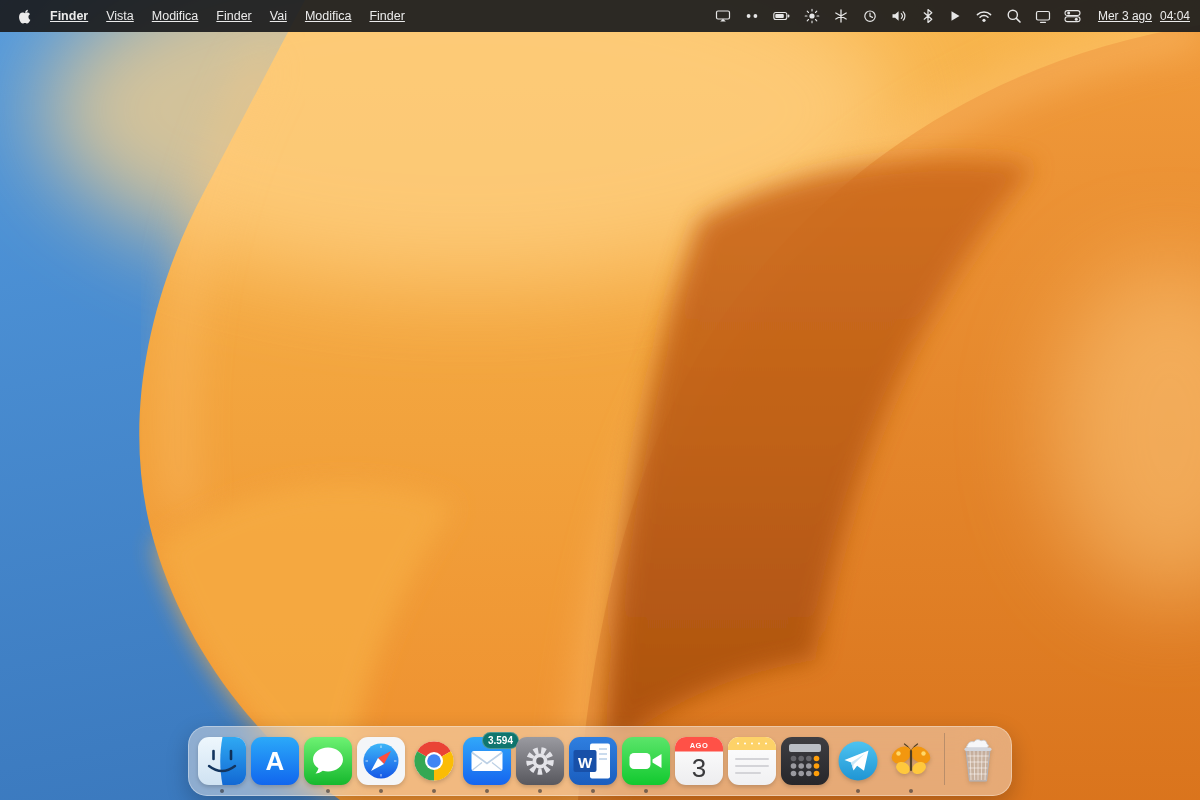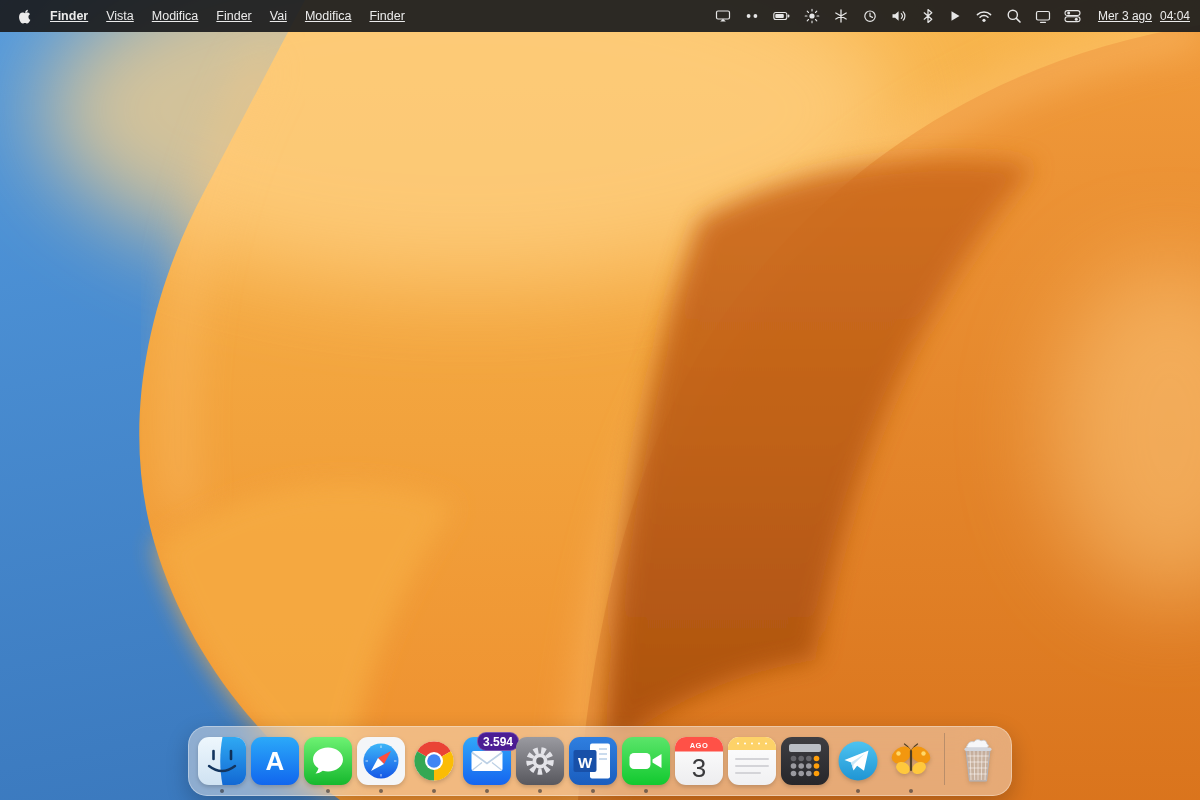--- a/index.html
+++ b/index.html
@@ -21,22 +21,22 @@
 
   
   .dock{position:absolute;left:50%;bottom:4px;transform:translateX(-50%);z-index:30;
     display:flex;align-items:flex-end;gap:5px;padding:6px 9px 10px;
     background:rgba(243,236,229,0.45);border:1px solid rgba(255,255,255,0.35);
     border-radius:19px;backdrop-filter:blur(24px);box-shadow:0 8px 22px rgba(0,0,0,0.22);}
   .dock-item{position:relative;width:48px;height:48px;}
   .dock-item>svg{width:48px;height:48px;display:block;filter:drop-shadow(0 2px 2px rgba(0,0,0,0.18));}
   .run-dot{position:absolute;left:50%;bottom:-8px;transform:translateX(-50%);
     width:4px;height:4px;border-radius:50%;background:rgba(45,45,50,0.6);}
-  .badge{position:absolute;top:-5px;right:-8px;background:#4c1d95;color:#fff;
-    font-size:12px;font-weight:bold;line-height:1;padding:2.5px 5px;border-radius:9px;
+  .badge{position:absolute;top:-5px;right:-8px;background:#0f766e;color:#fff;
+    font-size:10px;font-weight:bold;line-height:1;padding:2.5px 5px;border-radius:9px;
     border:0.5px solid rgba(255,255,255,0.25);}
   .dock-sep{width:1px;height:52px;background:rgba(70,70,75,0.28);margin:0 4px;align-self:center;}
   svg text{font-family:"Liberation Sans",sans-serif;}
 </style>
 </head>
 <body>
 
 <div id="desktop">
 
   <svg id="wallpaper" viewBox="0 0 1200 800" preserveAspectRatio="none">

